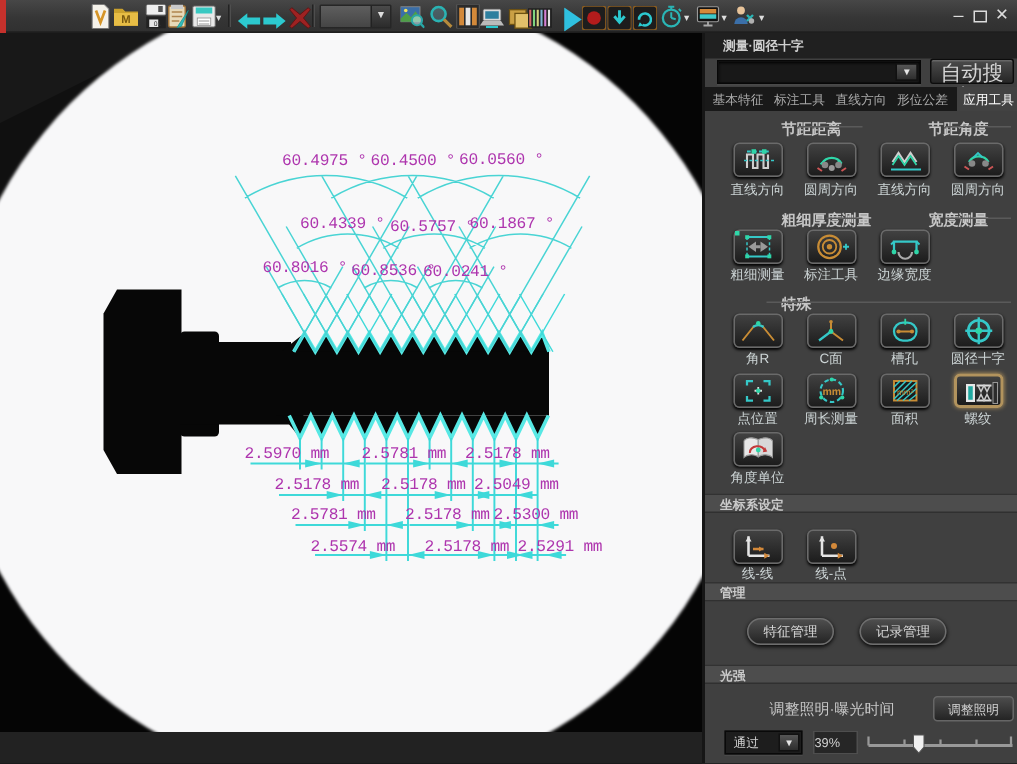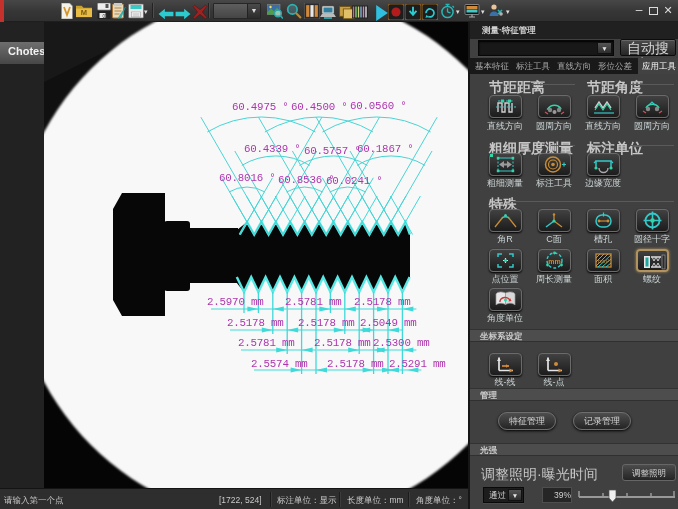--- a/index.html
+++ b/index.html
@@ -15,65 +15,65 @@
 #chot b{position:absolute;left:50px;top:6px;font-size:6px;color:#ddd;font-weight:normal;}
 .ticon{position:absolute;top:3px;width:16px;height:16px;}
 .tsep{position:absolute;top:3px;width:1px;height:15px;background:#232323;box-shadow:1px 0 0 #4e4e4e;}
 #tcombo{position:absolute;left:213px;top:3px;width:48px;height:16px;
   background:linear-gradient(#5e5e5e,#454545);border:1px solid #262626;border-radius:1px;}
 #tcombo i{position:absolute;right:0;top:0;width:13px;height:14px;
   background:linear-gradient(#4a4a4a,#2c2c2c);border-left:1px solid #222;
   color:#ddd;font-style:normal;font-size:7px;text-align:center;line-height:14px;}
 .wbtn{position:absolute;top:0;height:22px;color:#dcdcdc;font-size:12px;text-align:center;line-height:20px;width:16px;}
 
-#cvw{position:absolute;left:0;top:22px;width:468px;height:364px;background:#000;margin-left:44px;}
+#cvw{position:absolute;left:0;top:22px;width:468px;height:364px;background:#000;}
 
 #sb{position:absolute;left:0;top:488px;width:468px;height:21px;background:#2e2e2e;
   border-top:1px solid #141414;color:#c9c9c9;font-size:8.5px;}
 #sb span{position:absolute;top:6px;}
 #sb .ss{position:absolute;top:3px;width:1px;height:15px;background:#1c1c1c;box-shadow:1px 0 0 #3d3d3d;}
 
 #pn{position:absolute;left:468px;top:22px;width:210px;height:487px;background:#404040;
   border-left:2px solid #161616;color:#c8c8c8;}
 #pnhdr{position:absolute;left:0;top:0;width:210px;height:17px;background:#202020;}
 #pnhdr span{position:absolute;left:12px;top:3px;font-size:8.5px;font-weight:bold;color:#cfcfcf;}
 #cmb{position:absolute;left:8px;top:18px;width:136px;height:16px;background:#181818;
   border:1px solid #070707;box-shadow:0 1px 0 #4a4a4a, inset 0 1px 2px #000;}
 #cmb i{position:absolute;right:1px;top:1px;width:15px;height:12px;font-style:normal;
   background:linear-gradient(#555,#2d2d2d);color:#e5e5e5;font-size:6.5px;text-align:center;line-height:12px;border:1px solid #111;}
 #asearch{position:absolute;left:150px;top:17px;width:56px;height:17px;
   background:linear-gradient(#4c4c4c,#262626);border:1px solid #0c0c0c;border-radius:2px;
   box-shadow:inset 0 1px 0 #666;color:#d5d5d5;font-size:14px;text-align:center;line-height:16px;}
 #tabs{position:absolute;left:0;top:36px;width:210px;height:16px;background:#191919;}
 .tab{position:absolute;top:0;height:16px;font-size:8.5px;color:#ababab;text-align:center;line-height:16px;}
 .tab.act{background:#424242;color:#fff;}
-.shdr{position:absolute;font-size:14px;font-weight:bold;color:#c6c6c6;}
+.shdr{position:absolute;font-size:10px;font-weight:bold;color:#c6c6c6;margin-left:32px;}
 .sline{position:absolute;height:1px;background:#5a5a5a;}
 .ibtn{position:absolute;width:33px;height:23px;border-radius:4px;
   background:linear-gradient(#414141,#1c1c1c);border:1px solid #6a6a6a;
   box-shadow:0 1px 2px #000;}
 .ibtn svg{position:absolute;left:0;top:0;}
 .ibtn.sel{border:2px solid #b2935d;box-shadow:0 0 3px #b2935d;}
 .ilab{position:absolute;width:60px;text-align:center;font-size:9px;color:#ccd4d5;}
 .sbar{position:absolute;left:0;width:210px;height:13px;background:#4d4d4d;
   border-top:1px solid #323232;border-bottom:1px solid #303030;}
 .sbar span{position:absolute;left:10px;top:1px;font-size:8.5px;font-weight:bold;color:#cacaca;}
 .bigbtn{position:absolute;width:58px;height:18px;border-radius:9px;
   background:linear-gradient(#4e4e4e,#242424);border:1px solid #6e6e6e;
   box-shadow:0 1px 3px #000;color:#d8d8d8;font-size:9px;text-align:center;line-height:17px;}
 #adjbtn{position:absolute;left:152px;top:442px;width:54px;height:17px;border-radius:3px;
   background:linear-gradient(#4c4c4c,#242424);border:1px solid #666;color:#d5d5d5;
   font-size:8.5px;text-align:center;line-height:16px;}
-#pcombo{position:absolute;left:13px;top:465px;width:41px;height:16px;background:#1d1d1d;
+#pcombo{position:absolute;left:13px;top:465px;width:52px;height:16px;background:#1d1d1d;
   border:1px solid #090909;box-shadow:0 1px 0 #4a4a4a;color:#cfcfcf;font-size:8.5px;}
 #pcombo em{position:absolute;left:5px;top:2px;font-style:normal;}
 #pcombo i{position:absolute;right:1px;top:1px;width:14px;height:12px;font-style:normal;
   background:linear-gradient(#555,#2d2d2d);color:#e5e5e5;font-size:6.5px;text-align:center;line-height:12px;border:1px solid #111;}
 #pct{position:absolute;left:72px;top:465px;width:30px;height:16px;background:#262626;
-  border:1px solid #4e4e4e;color:#d0d0d0;font-size:8.5px;text-align:right;line-height:15px;}
+  border:1px solid #4e4e4e;color:#d0d0d0;font-size:8.5px;text-align:left;line-height:15px;}
 </style></head>
 <body>
 <div id="win">
 
   <div id="tb">
     <div id="chot">
         <span>Chotest</span>
         <b>▾</b>
       </div>
     <div id="redbar"></div>
@@ -262,34 +262,24 @@
         <text x="254" y="304" class="mg">2.5178 mm</text>
         <text x="316" y="304" class="mg">2.5049 mm</text>
         <text x="194" y="324" class="mg">2.5781 mm</text>
         <text x="270" y="324" class="mg">2.5178 mm</text>
         <text x="329" y="324" class="mg">2.5300 mm</text>
         <text x="207" y="345" class="mg">2.5574 mm</text>
         <text x="283" y="345" class="mg">2.5178 mm</text>
         <text x="345" y="345" class="mg">2.5291 mm</text>
       </svg></div>
 
-  <div id="sb">
-    <span style="left:4px">请输入第一个点</span>
-    <span style="left:219px">[1722, 524]</span>
-    <div class="ss" style="left:270px"></div>
-    <span style="left:277px">标注单位：显示</span>
-    <div class="ss" style="left:339px"></div>
-    <span style="left:347px">长度单位：mm</span>
-    <div class="ss" style="left:408px"></div>
-    <span style="left:416px">角度单位：°</span>
-  </div>
 
   <div id="pn">
     <div id="pnhdr">
-        <span>测量·特征管理</span>
+        <span>测量·圆径十字</span>
       </div>
     <div id="cmb">
         <i>▼</i>
       </div>
     <div id="asearch">自动搜索...</div>
     <div id="tabs">
       <div class="tab" style="left:2px;width:40px">基本特征</div>
       <div class="tab" style="left:43px;width:40px">标注工具</div>
       <div class="tab" style="left:84px;width:40px">直线方向</div>
       <div class="tab" style="left:125px;width:40px">形位公差</div>
@@ -333,21 +323,21 @@
           <circle cx="20" cy="13" r="2.2" fill="#888"></circle>
           <path d="M6,15 l3,2 M25,15 l-3,2" stroke="#c55" stroke-width="1.3"></path>
         </svg>
       </div>
       <div class="ilab" style="left:5px;top:98px">直线方向</div>
       <div class="ilab" style="left:54px;top:98px">圆周方向</div>
       <div class="ilab" style="left:103px;top:98px">直线方向</div>
       <div class="ilab" style="left:152px;top:98px">圆周方向</div>
       <div class="shdr" style="left:19px;top:118px">粗细厚度测量</div>
       <div class="sline" style="left:81px;top:123px;width:24px"></div>
-      <div class="shdr" style="left:117px;top:118px">标注单位</div>
+      <div class="shdr" style="left:117px;top:118px">宽度测量</div>
       <div class="sline" style="left:160px;top:123px;width:44px"></div>
       <div class="ibtn" style="left:19px;top:131px;width:33px">
         <svg width="31" height="21" viewBox="0 0 31 21">
           <path d="M8,4 h15 M8,17 h15" stroke="#35c8c8" stroke-width="1.2"></path>
           <path d="M8,4 v13 M23,4 v13" stroke="#35c8c8" stroke-width="1" stroke-dasharray="2 1.5"></path>
           <path d="M9,10.5 L14,7 v7 z" fill="#9a9a9a"></path>
           <path d="M22,10.5 L17,7 v7 z" fill="#9a9a9a"></path>
           <path d="M14,10.5 h3" stroke="#9a9a9a" stroke-width="2"></path>
           <rect x="6.8,2.8" width="3" height="3" fill="#2fd6a8"></rect>
           <rect x="6.8" y="2.8" width="2.6" height="2.6" fill="#2fd6a8"></rect>

